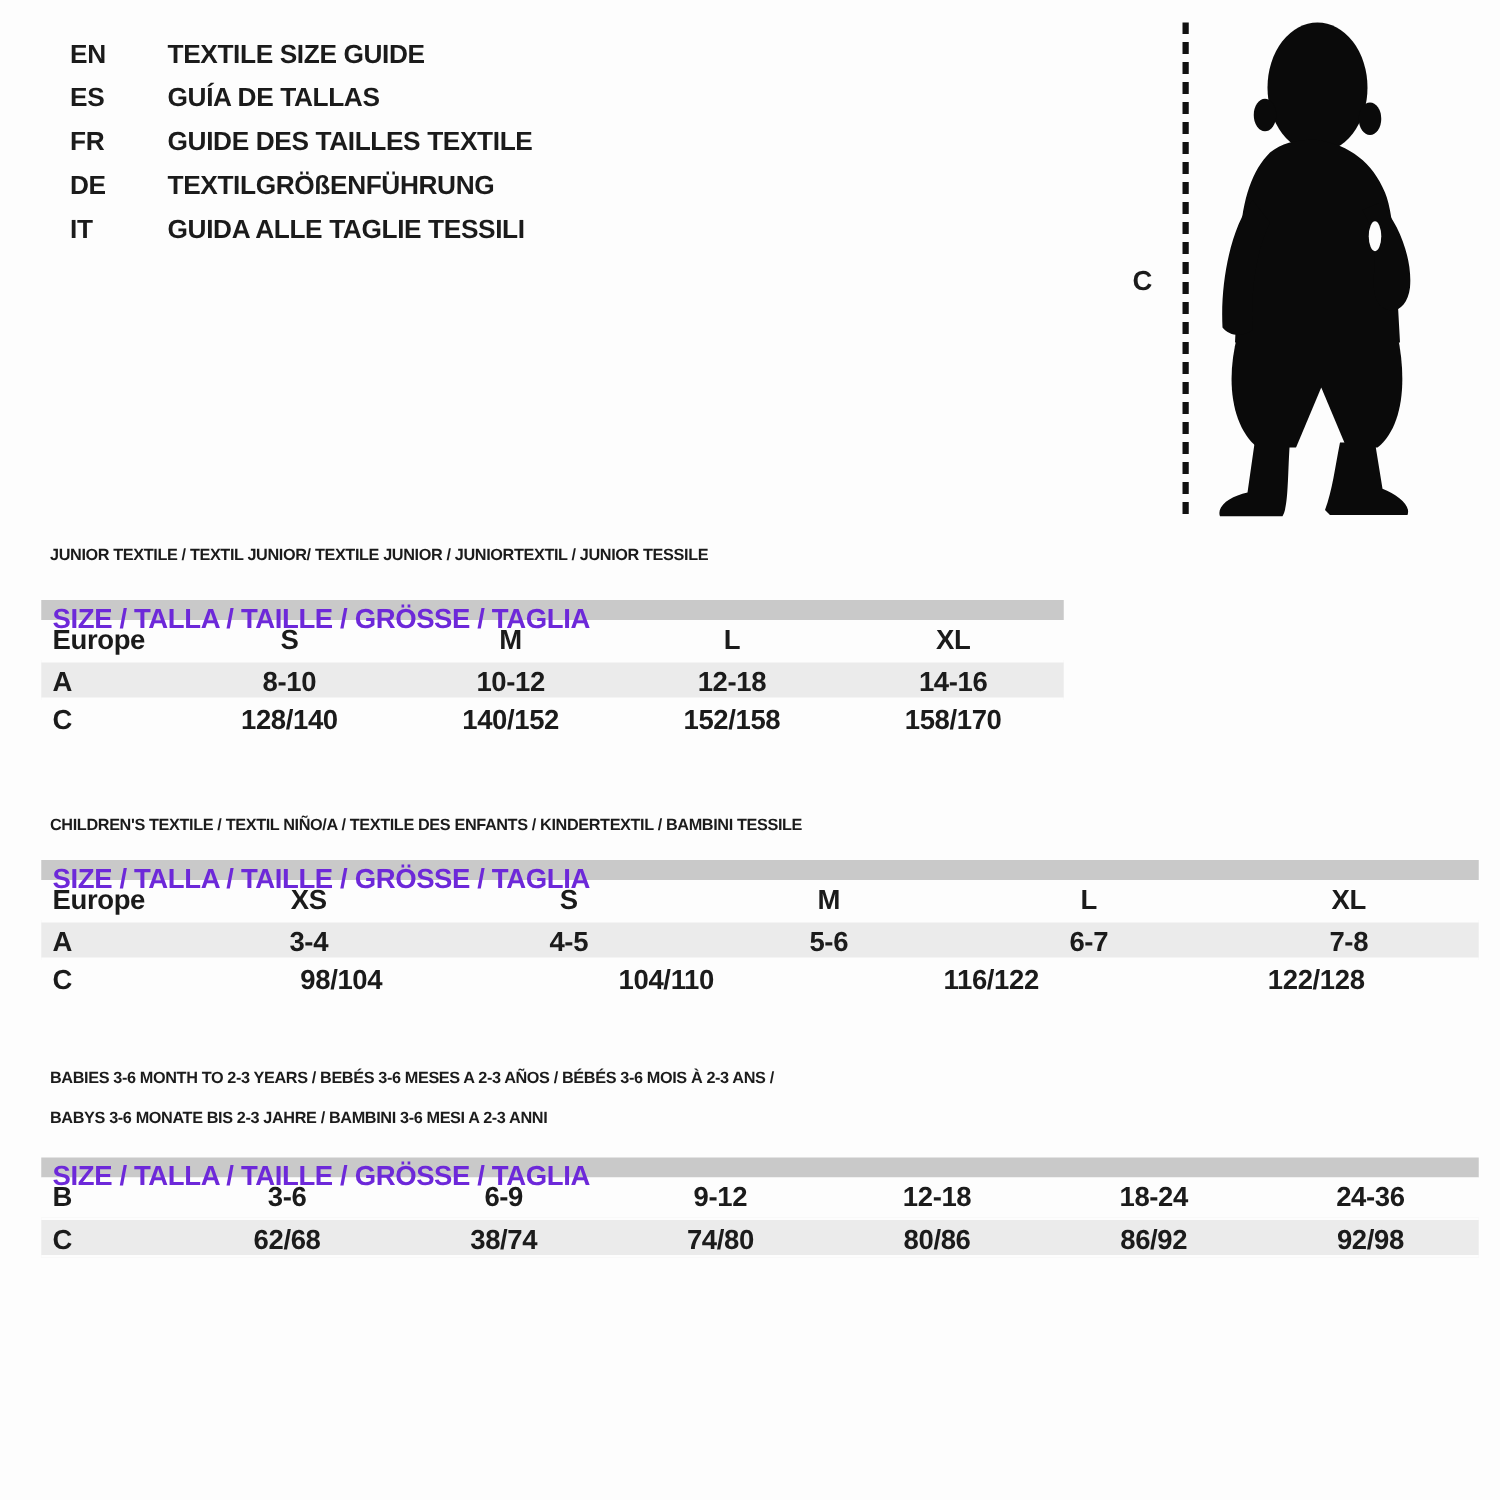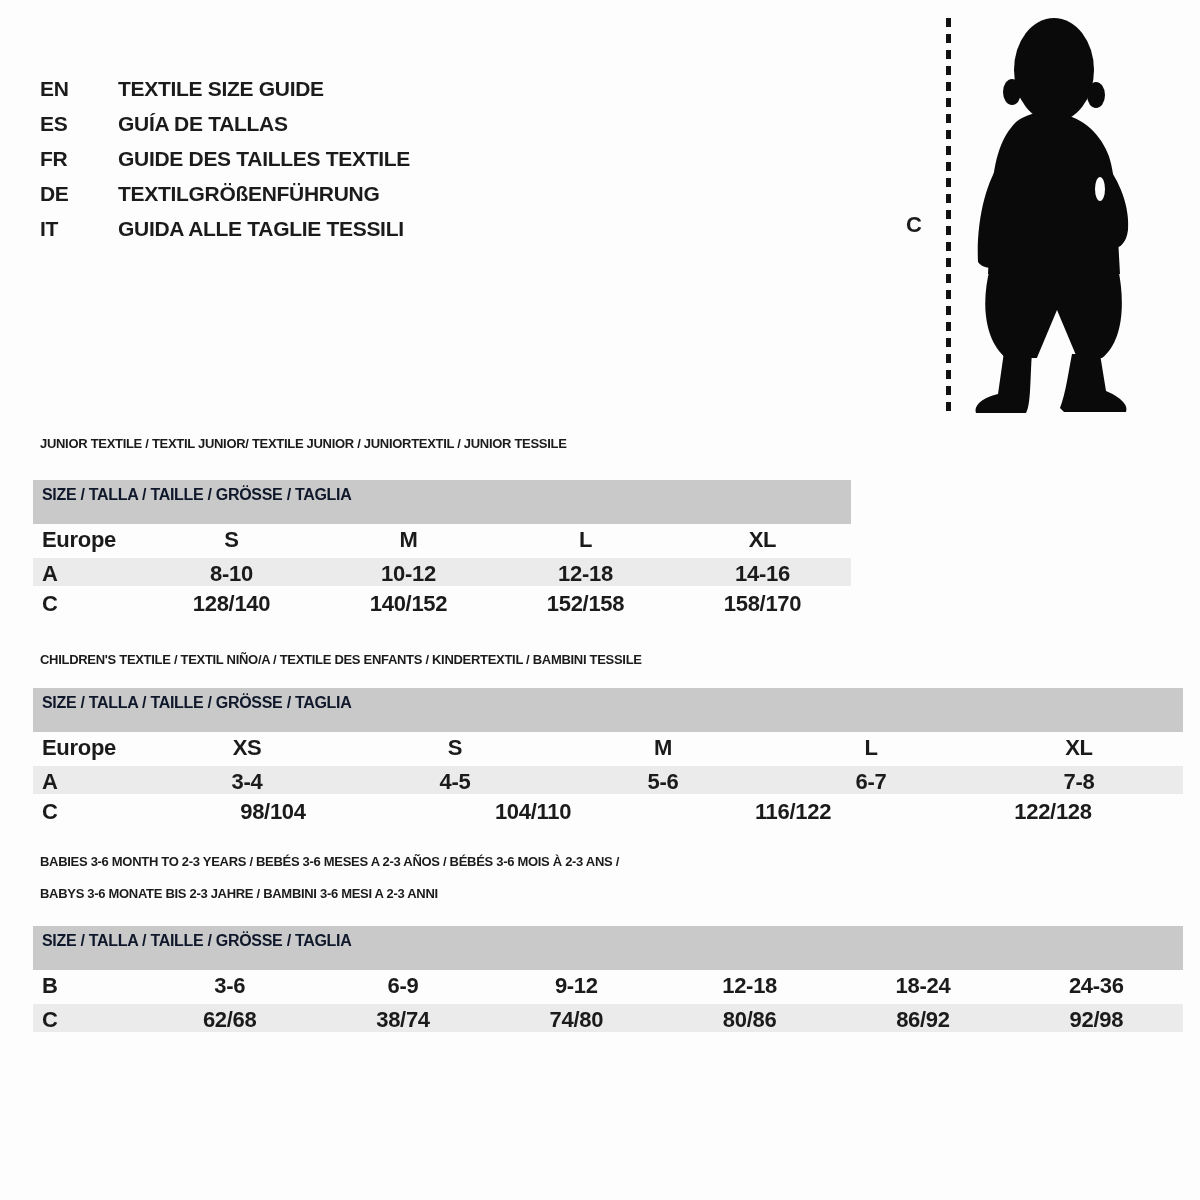--- a/index.html
+++ b/index.html
@@ -6,42 +6,42 @@
   html,body { width:1200px; height:1200px; }
   body {
     font-family:"Liberation Sans","DejaVu Sans",sans-serif;
     font-weight:700;
     background:#fdfdfd;
     color:#1b1b1b;
   }
   .sheet { position:relative; width:1200px; height:1200px; overflow:hidden; letter-spacing:-0.3px; }
 
   
-  .langs { position:absolute; left:40px; top:26px;margin-top:45px; }
+  .langs { position:absolute; left:56px; top:26px; }
   .lang-row { display:flex; height:35px; line-height:35px; font-size:21px; }
   .lang-code { width:78px; }
   .lang-title { white-space:nowrap; }
 
   
   .dash-line {
     position:absolute; left:946px; top:18px; width:5px; height:398px;
     background:repeating-linear-gradient(to bottom,#111 0 9px,transparent 9px 16px);
   }
   .c-label { position:absolute; left:906px; top:212px; font-size:22px; }
   .fig-svg { position:absolute; left:962px; top:12px; }
 
   
   .sec-title { position:absolute; left:40px; font-size:13px; white-space:nowrap; }
   .sec-title.two-line { line-height:32px; }
 
   
   .size-table { position:absolute; left:33px; }
   .size-bar {
-    height:44px; line-height:29px; background:#c9c9c9; color:#0f172a;
-    font-size:16px; padding-left:9px;
+    height:16px; line-height:29px; background:#c9c9c9; color:#6d28d9;
+    font-size:22px; padding-left:9px;
   }
   .t-row { display:flex; height:32px; line-height:32px; font-size:22px; background:#fdfdfd; }
   .t-row.shade { background:#ebebeb; border-top:2px solid #fdfdfd; border-bottom:2px solid #fdfdfd; }
   .t-lbl { width:110px; padding-left:9px; }
   .t-cell { flex:1; text-align:center; }
 
   
   .legend { position:absolute; left:40px; top:1066px; font-size:18.5px; }
   .legend div { height:31px; line-height:31px; white-space:nowrap; }
 </style>

